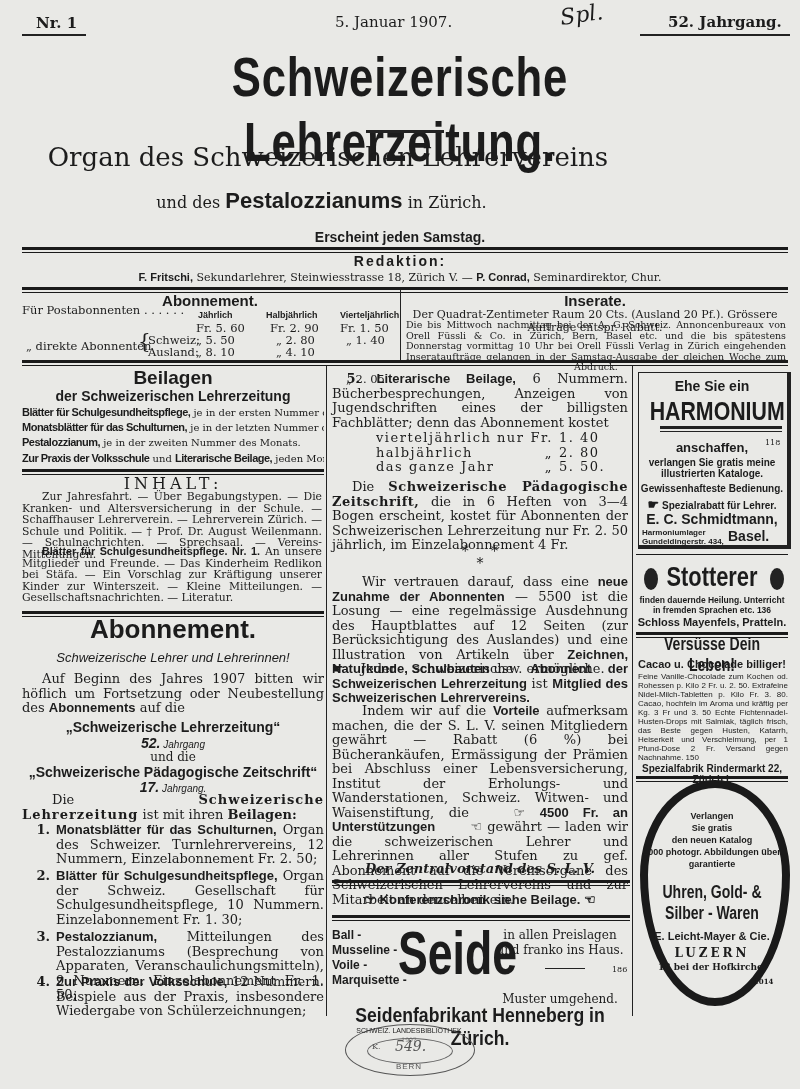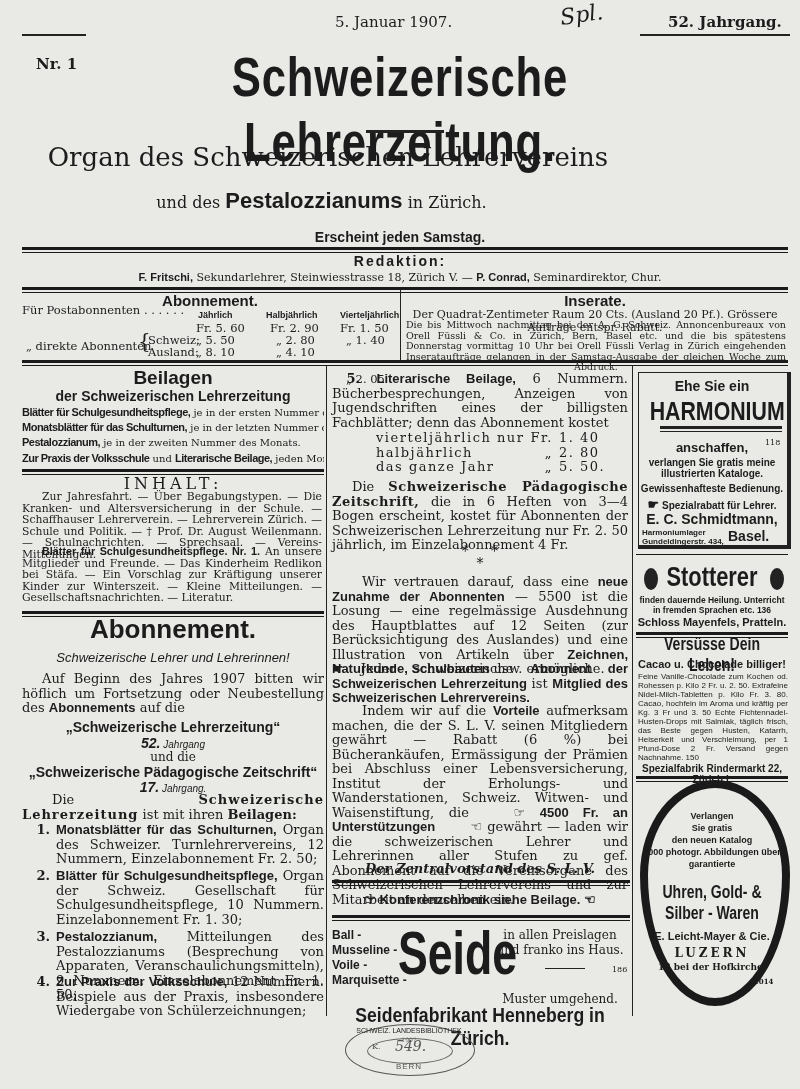--- a/index.html
+++ b/index.html
@@ -10,21 +10,21 @@
     font-family:"DejaVu Serif", serif;
     position:relative;
   }
   .abs { position:absolute; }
   .sans { font-family:"Liberation Sans", sans-serif; }
   .center { text-align:center; }
   .rule2 { border-top:3px solid #1a1a1a; border-bottom:1px solid #1a1a1a; height:2px; }
   .rule1 { border-top:1.5px solid #1a1a1a; }
 
   
-  #nr { left:36px; top:14px; font-size:15px; font-weight:bold;margin-top:41px; }
+  #nr { left:36px; top:14px; font-size:15px; font-weight:bold; }
   #nr-rule { left:22px; top:34px; width:64px; border-top:2px solid #222; }
   #date { left:335px; top:13px; font-size:15px; }
   #sig { left:560px; top:2px; font-size:22px; font-style:italic; font-family:"DejaVu Serif",serif; transform:rotate(-8deg); }
   #jahrgang { left:668px; top:13px; font-size:15px; font-weight:bold; }
   #jahrgang-rule { left:640px; top:34px; width:150px; border-top:2px solid #222; }
   #title { left:0; width:800px; top:44px; font-size:56px; font-weight:bold; letter-spacing:1px; transform:scaleX(0.78); transform-origin:center top; font-family:"Liberation Sans Narrow","Liberation Sans",sans-serif; }
   #title-rule { left:366px; top:130px; width:78px; border-top:3px solid #222; }
   #subtitle { left:0; width:656px; top:142px; font-size:26px; }
   #subtitle2 { left:0; width:643px; top:188px; font-size:16px; }
   #subtitle2 b { font-size:22px; }

